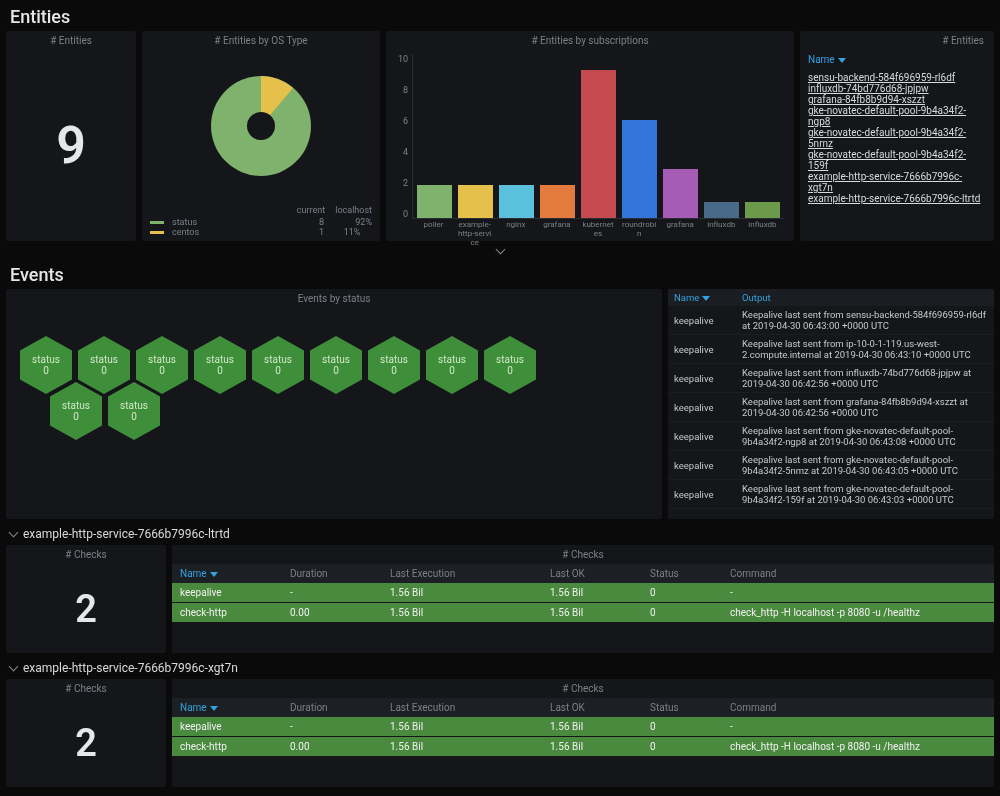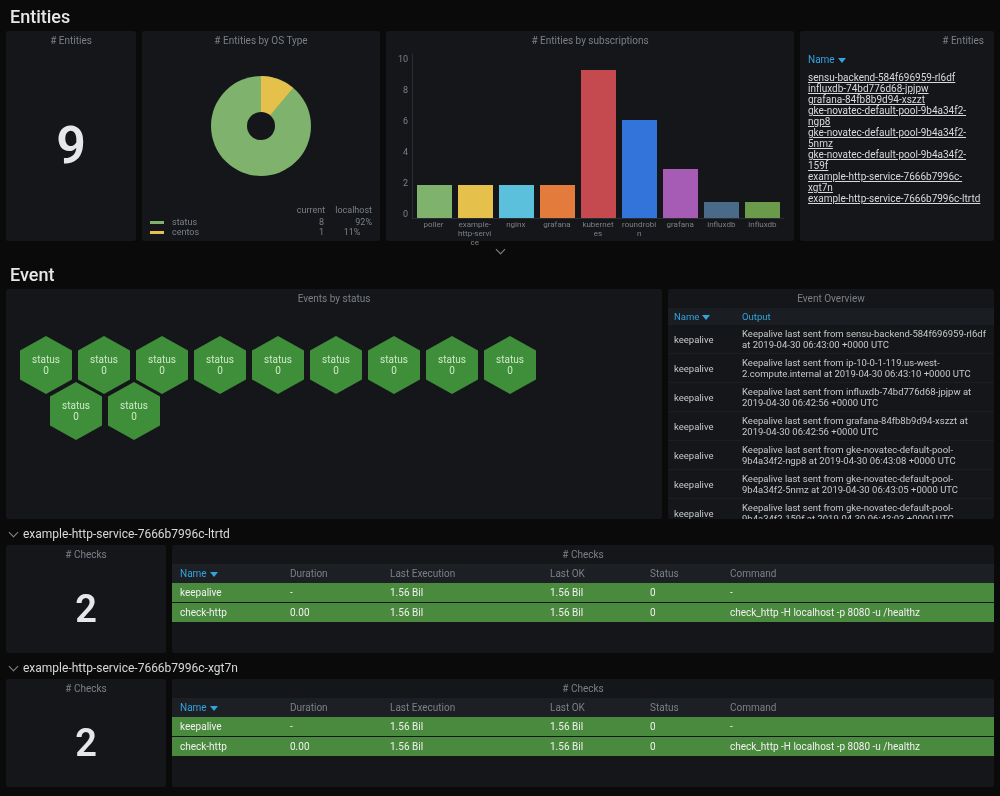--- a/index.html
+++ b/index.html
@@ -152,21 +152,21 @@
           <div><a href="#">gke-novatec-default-pool-9b4a34f2-159f</a></div>
           <div><a href="#">example-http-service-7666b7996c-xgt7n</a></div>
           <div><a href="#">example-http-service-7666b7996c-ltrtd</a></div>
         </div>
     </div>
   </div>
 </div>
 
 <div class="mid-caret"><span class="chev"></span></div>
 
-<h2>Event</h2>
+<h2>Events</h2>
 <div class="row">
   <div class="panel" style="width:656px;height:230px">
     <div class="ptitle">Events by status</div>
     <div class="hexwrap">
       <div class="hexrow" id="hexr1">
           <div class="hex">
             <span>status</span>
             <span>0</span>
           </div>
           <div class="hex">
@@ -208,21 +208,20 @@
             <span>0</span>
           </div>
           <div class="hex">
             <span>status</span>
             <span>0</span>
           </div>
         </div>
     </div>
   </div>
   <div class="panel" style="flex:1;height:230px;overflow:hidden">
-    <div class="ptitle">Event Overview</div>
     <table class="etable">
       <thead>
           <tr>
         <th><span>Name</span><span class="caret"></span></th>
         <th>Output</th>
       </tr>
         </thead>
       <tbody id="evtbody">
           <tr>
             <td>keepalive</td>

